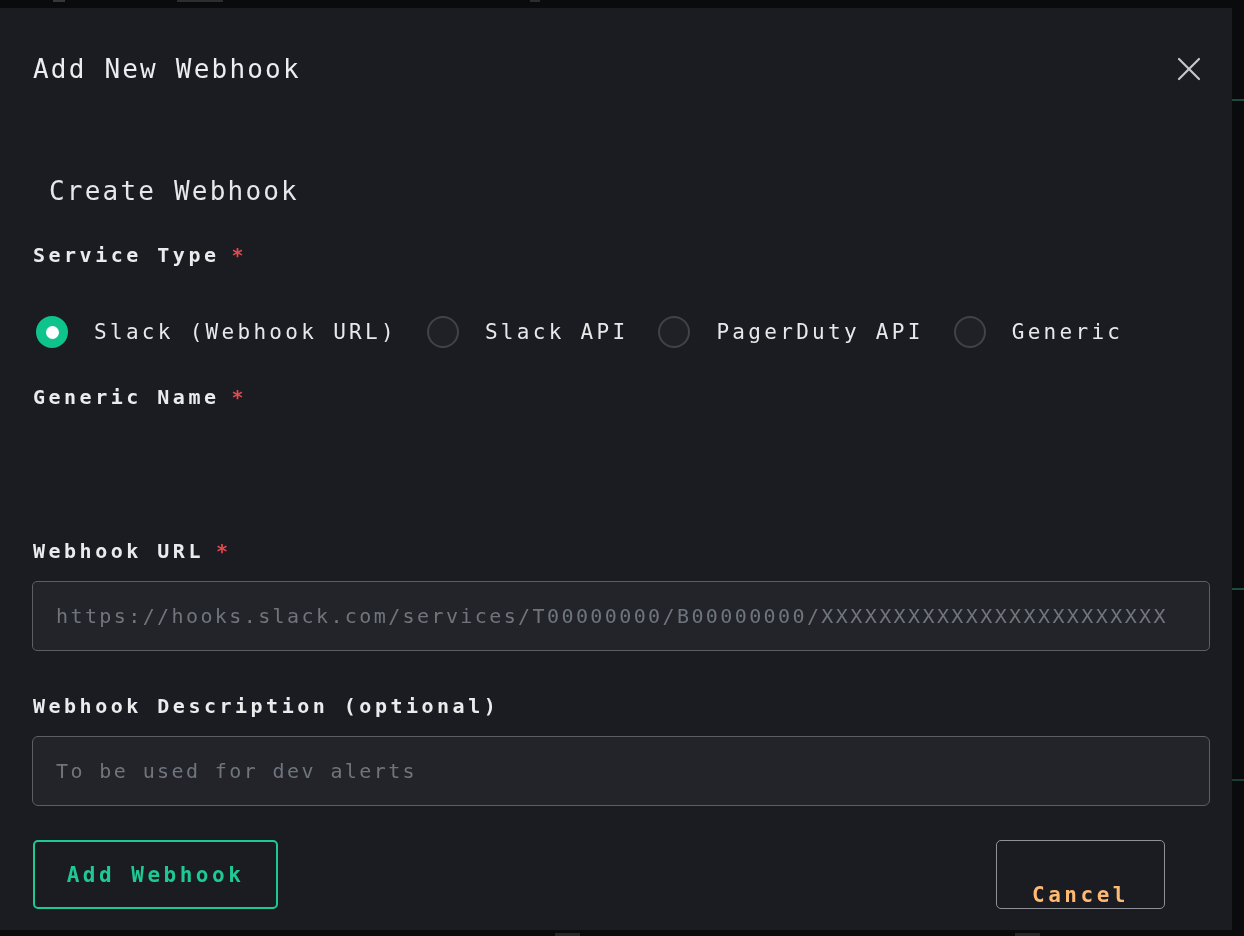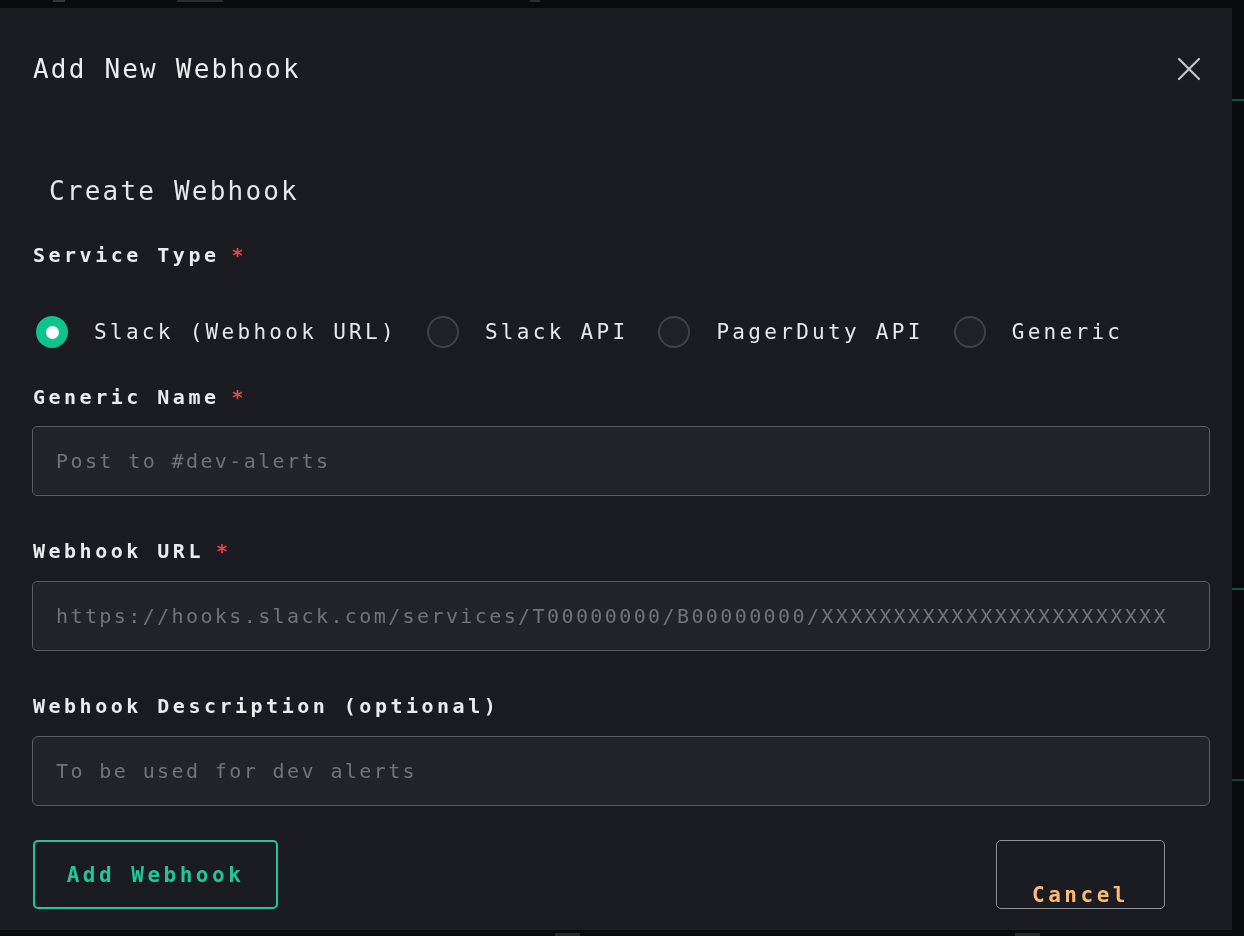--- a/index.html
+++ b/index.html
@@ -234,21 +234,20 @@
       </label>
       <label class="radio-item">
         <span class="radio-dot"></span>
         <span class="radio-label">Generic</span>
       </label>
     </div>
 
     <div class="field-label label-name">
       <span>Generic Name</span><span class="req">*</span>
     </div>
-    <input class="text-input input-name" type="text" placeholder="Post to #dev-alerts" style="">
 
     <div class="field-label label-url">
       <span>Webhook URL</span><span class="req">*</span>
     </div>
     <input class="text-input input-url" type="text" placeholder="https://hooks.slack.com/services/T00000000/B00000000/XXXXXXXXXXXXXXXXXXXXXXXX" style="">
 
     <div class="field-label label-desc">
       <span>Webhook Description (optional)</span>
     </div>
     <input class="text-input input-desc" type="text" placeholder="To be used for dev alerts" style="">

